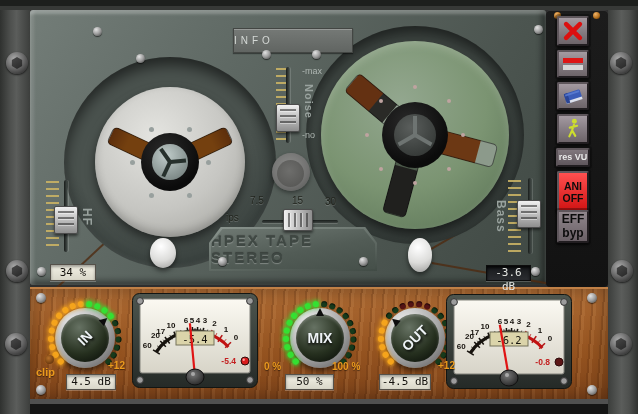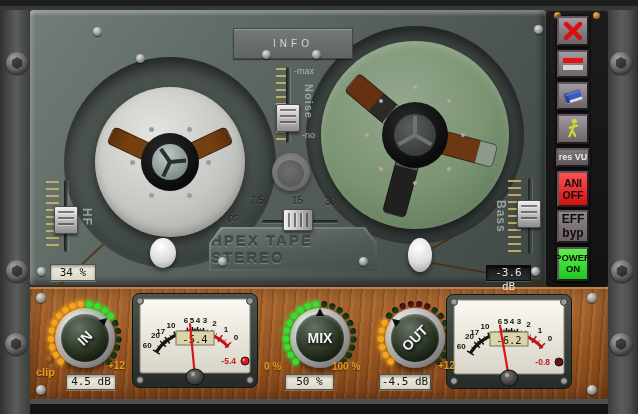--- a/index.html
+++ b/index.html
@@ -24,24 +24,24 @@
        clip-path:polygon(50% 0,93% 25%,93% 75%,50% 100%,7% 75%,7% 25%);}
 
   
   .tape-panel{position:absolute;left:30px;top:10px;width:516px;height:275px;border-radius:3px;
        background:linear-gradient(125deg,#737d78 0%,#5e6863 35%,#4c5550 70%,#3f4843 100%);
        box-shadow:inset 0 4px 3px rgba(255,255,255,.25),inset 4px 0 3px rgba(255,255,255,.12),
                   inset -4px -4px 6px rgba(0,0,0,.45);z-index:2;}
   .dome{position:absolute;border-radius:50%;z-index:4;
        background:radial-gradient(circle at 35% 30%,#e2e2e2,#9c9c9c 50%,#4d4d4d 92%);
        box-shadow:0 1px 1px rgba(0,0,0,.55);}
-  .info-btn{position:absolute;left:233px;top:28px;width:120px;height:31px;z-index:4;
+  .info-btn{position:absolute;left:233px;top:28px;width:120px;height:25px;z-index:4;
        background:linear-gradient(180deg,#757976,#616562);border:1px solid #434643;
        box-shadow:inset 0 1px 0 rgba(255,255,255,.25),0 1px 1px rgba(0,0,0,.4);
-       color:#d4d8d5;font-size:10px;letter-spacing:4px;text-align:center;line-height:15px;
+       color:#d4d8d5;font-size:10px;letter-spacing:4px;text-align:left;line-height:15px;
        font-family:"Liberation Sans",sans-serif;padding:0;cursor:pointer;}
 
   
   .circ{position:absolute;border-radius:50%;}
   .recess-l{left:64px;top:57px;width:212px;height:211px;
       background:radial-gradient(circle at 45% 38%,#4a524e 52%,#3a423f 72%,#2b312e 100%);
       box-shadow:inset 0 8px 14px rgba(0,0,0,.55),inset 0 -2px 4px rgba(255,255,255,.08);}
   .disc-l{left:95px;top:87px;width:150px;height:150px;
       background:radial-gradient(circle at 40% 33%,#e4e4e0,#c6c6c2 55%,#a7a7a2 90%,#8e8e89 100%);
       box-shadow:0 5px 10px rgba(0,0,0,.5),inset 0 -4px 8px rgba(0,0,0,.2);}
@@ -217,21 +217,21 @@
 
   <div class="mid-roller circ abs" style="z-index:2"></div>
   <div class="roller" style="left:150px;top:238px;width:26px;height:30px;z-index:2"></div>
   <div class="roller" style="left:408px;top:238px;width:24px;height:34px;z-index:2"></div>
 
   <div class="ticks-v" style="left:276px;top:68px;height:74px;z-index:2"></div>
   <div class="rail-v" style="left:286px;top:67px;height:76px;z-index:2"></div>
   <div class="handle" style="left:276px;top:104px;width:24px;height:28px">
       <div class="grooves-h"></div>
     </div>
-  <div class="plabel" style="left:294px;top:66px;z-index:2">-max</div>
+  <div class="plabel" style="left:302px;top:66px;z-index:2">-max</div>
   <div class="vtext" style="left:303px;top:84px;font-size:11px;z-index:2">Noise</div>
   <div class="plabel" style="left:302px;top:130px;z-index:2">-no</div>
 
   <div class="dtext" style="left:250px;top:195px;z-index:2">7.5</div>
   <div class="dtext" style="left:292px;top:195px;z-index:2">15</div>
   <div class="dtext" style="left:325px;top:196px;z-index:2">30</div>
   <div class="dtext" style="left:226px;top:212px;font-weight:normal;z-index:2">ips</div>
   <div class="rail-h" style="left:262px;top:220px;width:76px;z-index:2"></div>
   <div class="handle h" style="left:283px;top:209px;width:30px;height:22px">
       <div class="grooves-v"></div>
@@ -298,31 +298,28 @@
       <svg width="22" height="24" viewBox="0 0 24 26">
         <circle cx="13.5" cy="4.5" r="2.7" fill="#cddd2e"></circle>
         <path d="M13 8.5 L11 14.5 L8 21 M11 14.5 L14.5 20.5 M8.5 11.5 L16.5 9.5" stroke="#cddd2e" stroke-width="2.3" stroke-linecap="round" fill="none"></path>
       </svg>
     </button>
 
     <button class="sbtn b-resvu" style="top:138px;height:19px;left:10px;width:34px">
       <span class="line">res VU</span>
     </button>
 
-    <button class="sbtn b-ani" style="top:161px;height:36px">
+    <button class="sbtn b-ani" style="top:161px;height:42px">
       <span class="line" style="font-size:10.5px"><span>ANI</span><br><span>OFF</span></span>
     </button>
 
     <button class="sbtn b-eff" style="top:200px;height:33px">
       <span class="line" style="font-size:12px"><span>EFF</span><br><span>byp</span></span>
     </button>
 
-    <button class="sbtn b-power" style="top:237px;height:34px">
-      <span class="line"><span>POWER</span><br><span>ON</span></span>
-    </button>
   </div>
 
   <div class="wood"></div>
   <div class="dome" style="left:36px;top:293px;width:10px;height:10px"></div>
   <div class="dome" style="left:36px;top:385px;width:10px;height:10px"></div>
   <div class="dome" style="left:587px;top:293px;width:10px;height:10px"></div>
   <div class="dome" style="left:587px;top:385px;width:10px;height:10px"></div>
 
   <div class="knob tilt" style="left:30px;top:283px">
     <div class="ring"></div>

